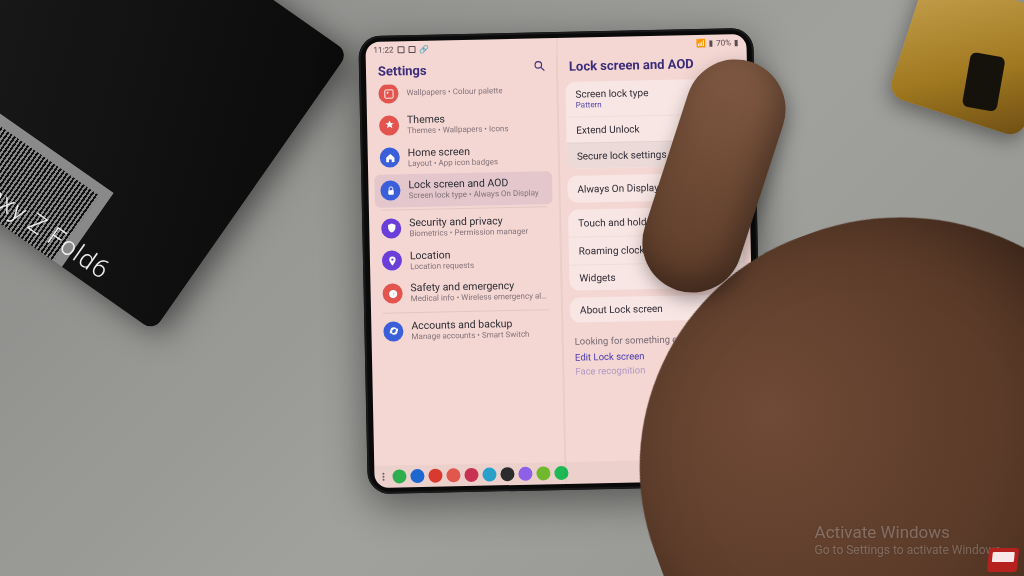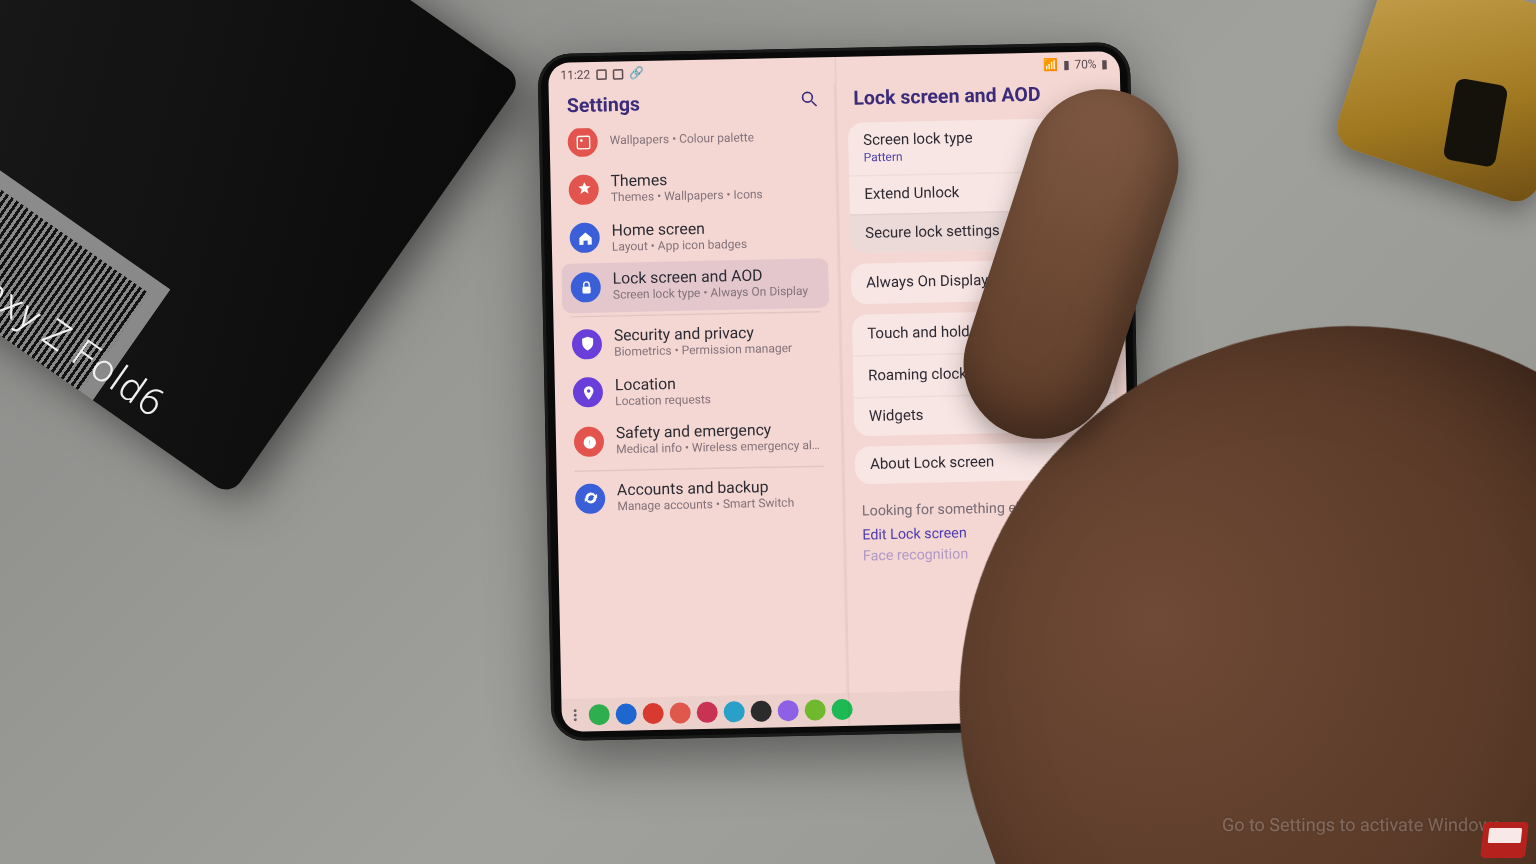--- a/index.html
+++ b/index.html
@@ -511,15 +511,16 @@
       <div class="nav-btn">⟨</div>
     </div>
 
   </div>
 </div>
 
 <div class="hand"></div>
 <div class="finger"></div>
 
 <div class="activate">
+  <div class="line1">Activate Windows</div>
   <div class="line2">Go to Settings to activate Windows.</div>
 </div>
 <div class="corner-logo"></div>
 
 </body></html>

